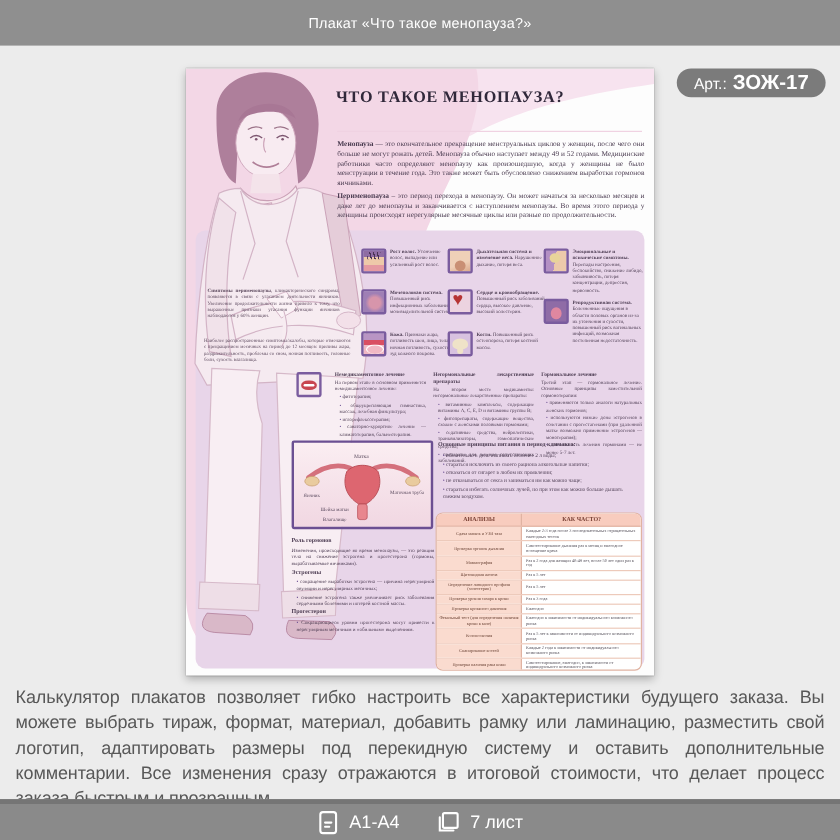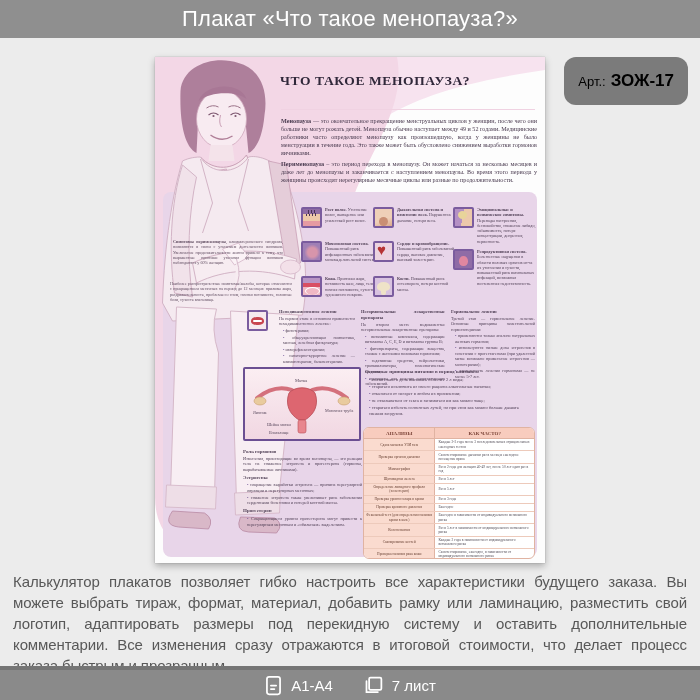--- a/index.html
+++ b/index.html
@@ -2,26 +2,26 @@
 <html><head>
 <meta charset="utf-8">
 <style>
   html,body{margin:0;padding:0}
   body{width:700px;height:700px;position:relative;background:#ececec;
        font-family:"Liberation Sans",sans-serif;overflow:hidden}
 
   
   .topbar{position:absolute;left:0;top:0;width:700px;height:38px;background:#8f8f8f;
           display:flex;align-items:center;justify-content:center}
-  .topbar .ttl{color:#fff;font-size:22px;letter-spacing:.2px}
+  .topbar .ttl{color:#fff;font-size:12px;letter-spacing:.2px}
 
   
   .art-badge{position:absolute;top:57px;right:12px;height:24px;border-radius:12px;
-             background:#7b7b7b;color:#000000;display:flex;align-items:center;gap:5px;
-             padding:12px 14px;font-size:13px}
+             background:#7b7b7b;color:#ffffff;display:flex;align-items:center;gap:5px;
+             padding:0 14px;font-size:13px}
   .art-badge b{font-size:17px}
 
   
   .descr{position:absolute;left:13px;top:571px;width:674px;font-size:15px;line-height:21px;
          color:#585858;text-align:justify;letter-spacing:-.1px}
 
   
   .footbar{position:absolute;left:0;bottom:0;width:700px;height:34px;background:#8a8a8a;
            border-top:4px solid #757575;display:flex;align-items:center;justify-content:center;
            gap:30px;box-sizing:border-box}

